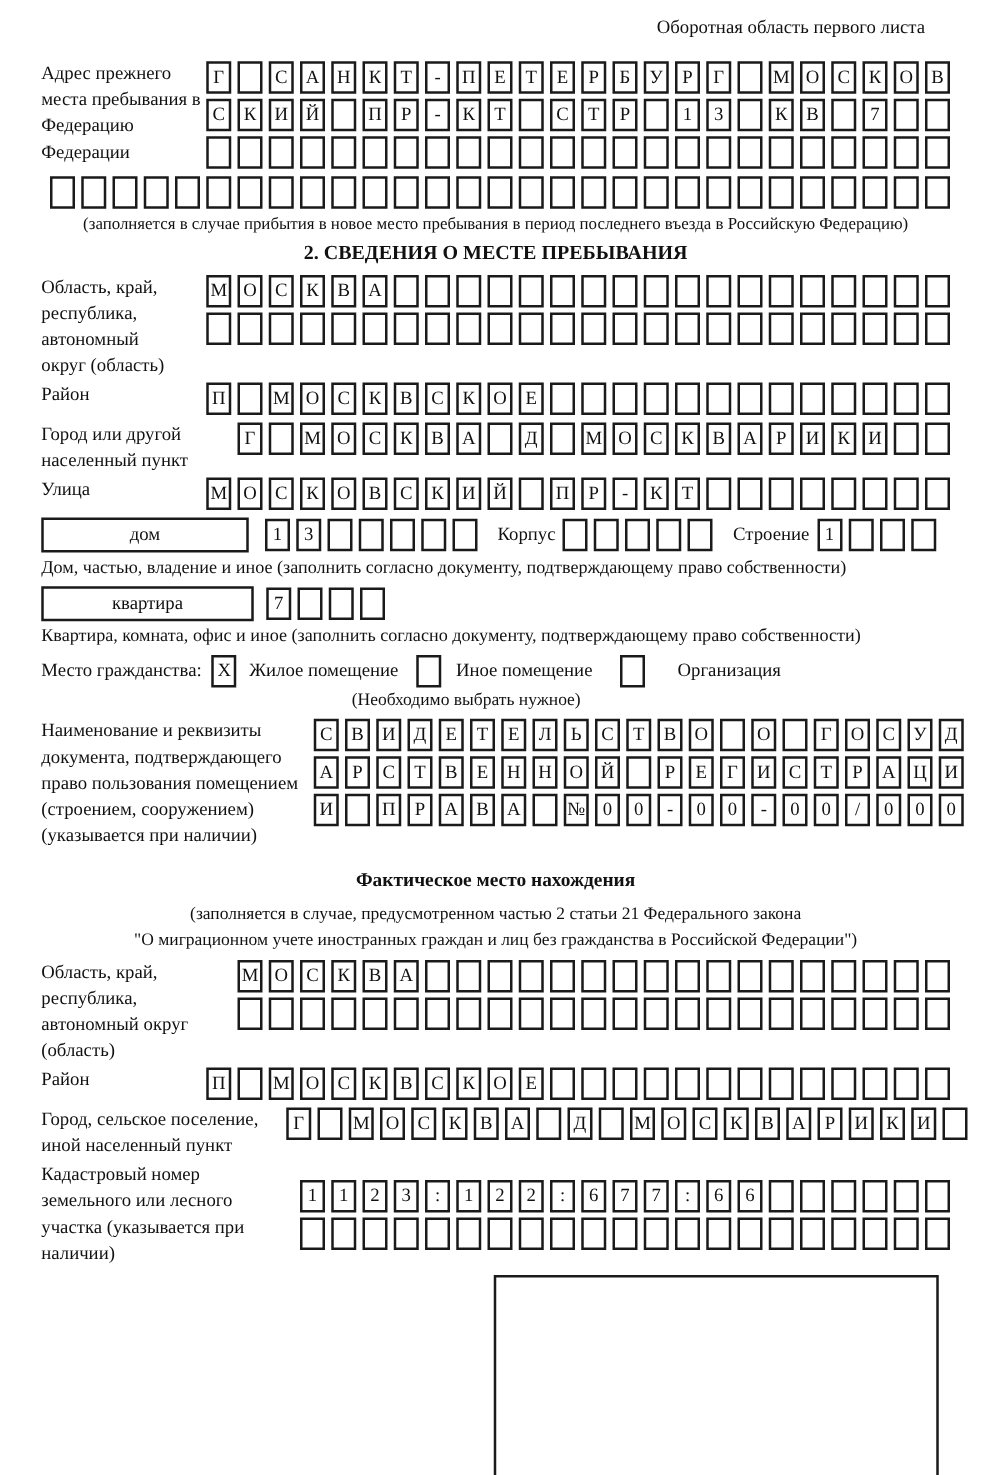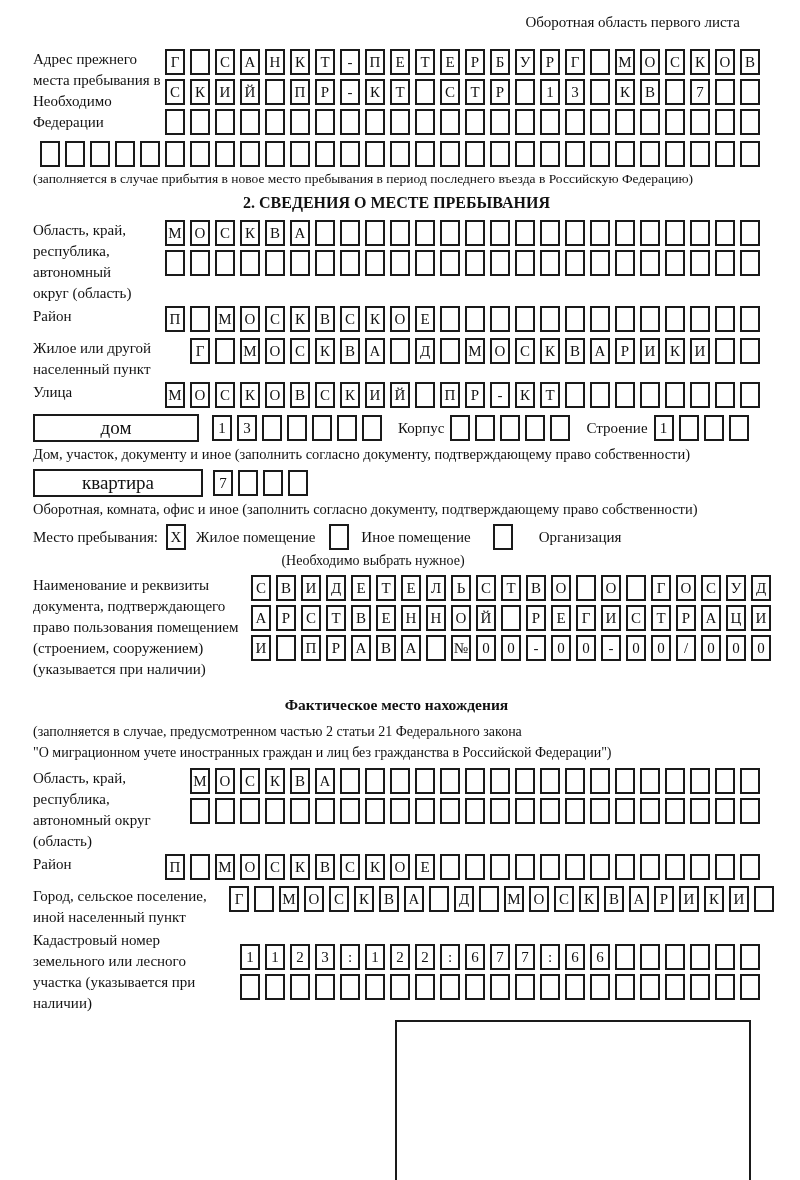--- a/index.html
+++ b/index.html
@@ -13,26 +13,26 @@
   .field{display:flex;align-items:flex-start;margin-bottom:2px;}
   .lbl{font-size:15px;line-height:21px;flex:0 0 auto;}
   .rows{margin-left:auto;}
   .boxes{display:flex;gap:5px;margin-bottom:4px;justify-content:flex-end;}
   .cell{
     flex:0 0 auto;width:20px;height:26px;box-sizing:border-box;
     border:2px solid #1a1a1a;display:flex;align-items:center;justify-content:center;
     font-size:15px;line-height:1;background:#fff;
   }
   .fullrow{margin-bottom:2px;}
-  .note{text-align:left;font-size:13.5px;line-height:19px;margin:2px 0 6px 0;}
+  .note{text-align:center;font-size:13.5px;line-height:19px;margin:2px 0 6px 0;}
   .sec-title{text-align:center;font-weight:bold;font-size:16px;margin:6px 0 8px 0;}
   .caption{font-size:14.5px;line-height:19px;margin:1px 0 5px 0;}
   .inline-row{display:flex;align-items:center;margin-bottom:3px;}
   .bigbox{box-sizing:border-box;border:2px solid #1a1a1a;height:28px;display:flex;
-          align-items:center;justify-content:center;font-size:19px;background:#fff;}
+          align-items:center;justify-content:center;font-size:15px;background:#fff;}
   .house-cells{display:flex;gap:5px;align-items:center;}
   .small-label{font-size:15px;}
   .chk-label{font-size:15px;}
   .center-note{width:400px;margin-left:140px;text-align:center;font-size:14px;margin-bottom:6px;}
   .stamp-box{box-sizing:border-box;border:2px solid #1a1a1a;width:356px;height:172px;
              margin-left:362px;margin-top:6px;background:#fff;}
   .w-prev{width:132px;}
   .w-region{width:114px;}
   .w-city2{width:150px;}
   .w-doc{width:218px;}
@@ -40,21 +40,21 @@
   .w-city-f{width:196px;font-family:Liberation Serif, serif;}
   .w-cad{width:178px;}
   .mb6{margin-bottom:6px;}
 </style>
 </head>
 <body>
 
 <div class="page-header">Оборотная область первого листа</div>
 
 <div class="field">
-  <div class="lbl w-prev">Адрес прежнего места пребывания в Необходимо Федерации</div>
+  <div class="lbl w-prev">Адрес прежнего места пребывания в Федерацию Федерации</div>
   <div class="rows">
     <div class="boxes">
         <span class="cell">Г</span>
         <span class="cell"></span>
         <span class="cell">С</span>
         <span class="cell">А</span>
         <span class="cell">Н</span>
         <span class="cell">К</span>
         <span class="cell">Т</span>
         <span class="cell">-</span>
@@ -248,21 +248,21 @@
         <span class="cell"></span>
         <span class="cell"></span>
         <span class="cell"></span>
         <span class="cell"></span>
         <span class="cell"></span>
       </div>
     </div>
 </div>
 
 <div class="field">
-  <div class="lbl w-city2">Жилое или другой населенный пункт</div>
+  <div class="lbl w-city2">Город или другой населенный пункт</div>
   <div class="rows">
       <div class="boxes">
         <span class="cell">Г</span>
         <span class="cell"></span>
         <span class="cell">М</span>
         <span class="cell">О</span>
         <span class="cell">С</span>
         <span class="cell">К</span>
         <span class="cell">В</span>
         <span class="cell">А</span>
@@ -337,35 +337,35 @@
       <span class="cell"></span>
     </div>
   <div class="small-label" style="margin-left:16px;text-align:right;">Строение</div>
   <div class="house-cells" style="margin-left:6px;">
       <span class="cell">1</span>
       <span class="cell"></span>
       <span class="cell"></span>
       <span class="cell"></span>
     </div>
 </div>
-<div class="caption">Дом, участок, документу и иное (заполнить согласно документу, подтверждающему право собственности)</div>
+<div class="caption">Дом, частью, владение и иное (заполнить согласно документу, подтверждающему право собственности)</div>
 
 <div class="inline-row">
   <div class="bigbox" style="width:170px;">квартира</div>
   <div class="house-cells" style="margin-left:10px;">
       <span class="cell">7</span>
       <span class="cell"></span>
       <span class="cell"></span>
       <span class="cell"></span>
     </div>
 </div>
-<div class="caption">Оборотная, комната, офис и иное (заполнить согласно документу, подтверждающему право собственности)</div>
+<div class="caption">Квартира, комната, офис и иное (заполнить согласно документу, подтверждающему право собственности)</div>
 
 <div class="inline-row">
-  <div class="chk-label">Место пребывания:</div>
+  <div class="chk-label">Место гражданства:</div>
   <div class="cell" style="margin-left:8px;">X</div>
   <div class="chk-label" style="margin-left:10px;">Жилое помещение</div>
   <div class="cell" style="margin-left:14px;"></div>
   <div class="chk-label" style="margin-left:12px;">Иное помещение</div>
   <div class="cell" style="margin-left:22px;"></div>
   <div class="chk-label" style="margin-left:26px;">Организация</div>
 </div>
 <div class="center-note">(Необходимо выбрать нужное)</div>
 
 <div class="field mb6">

